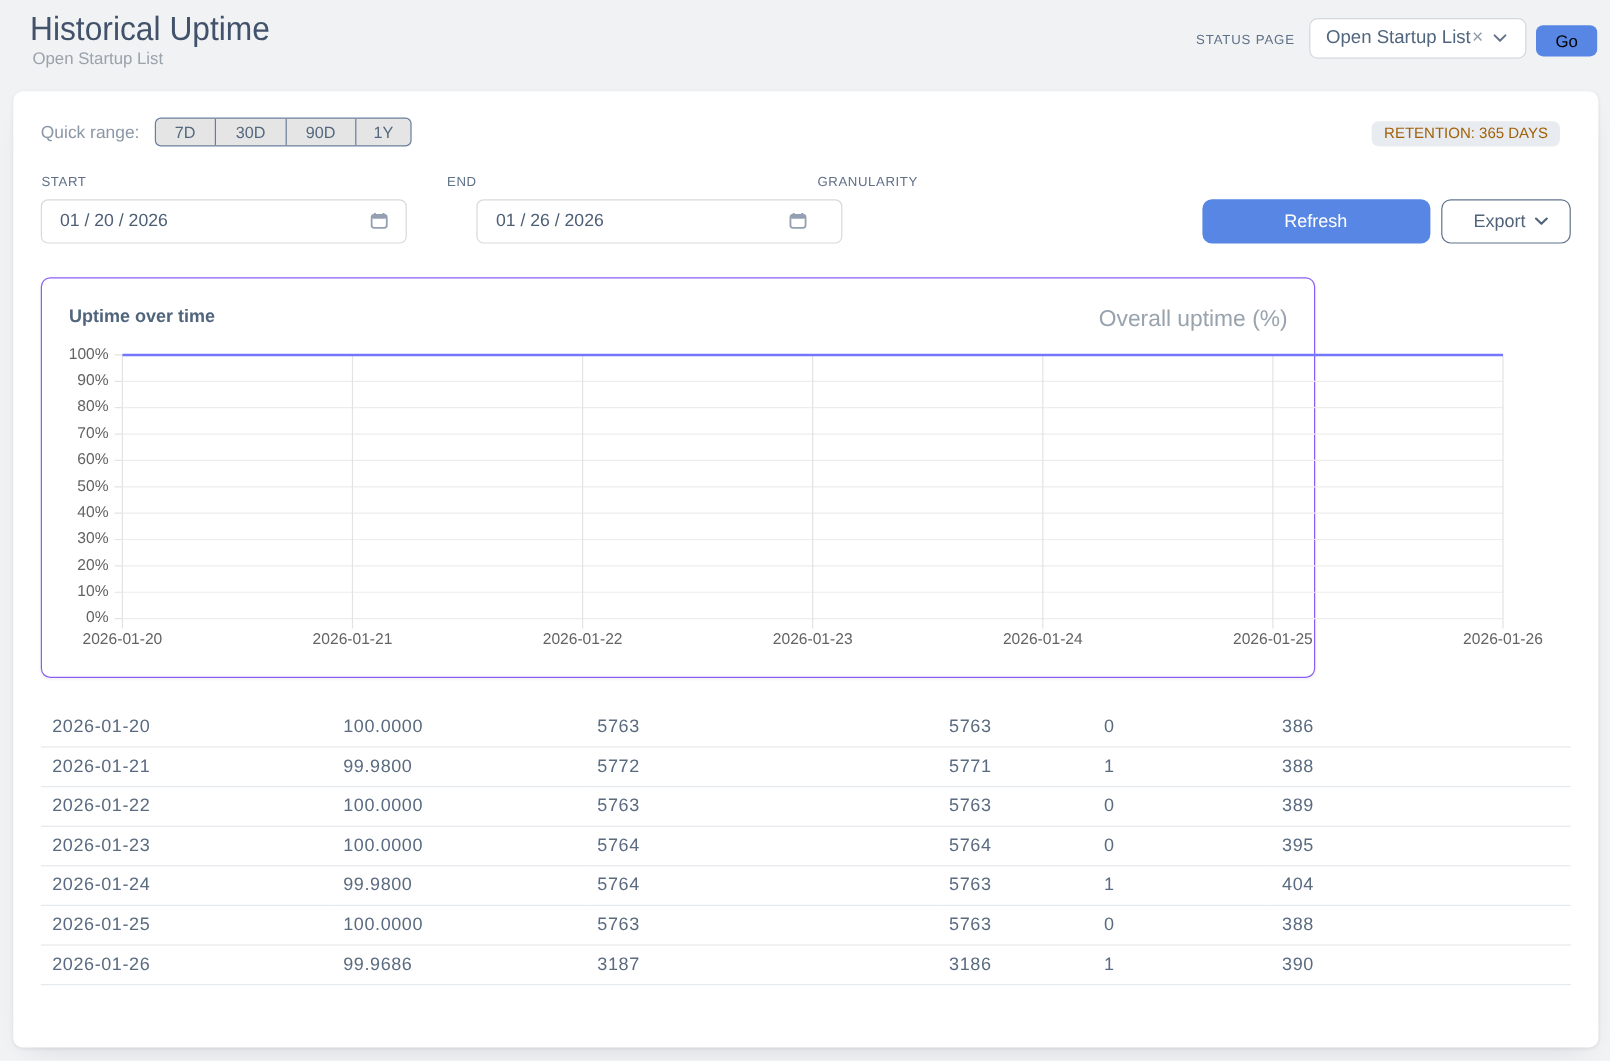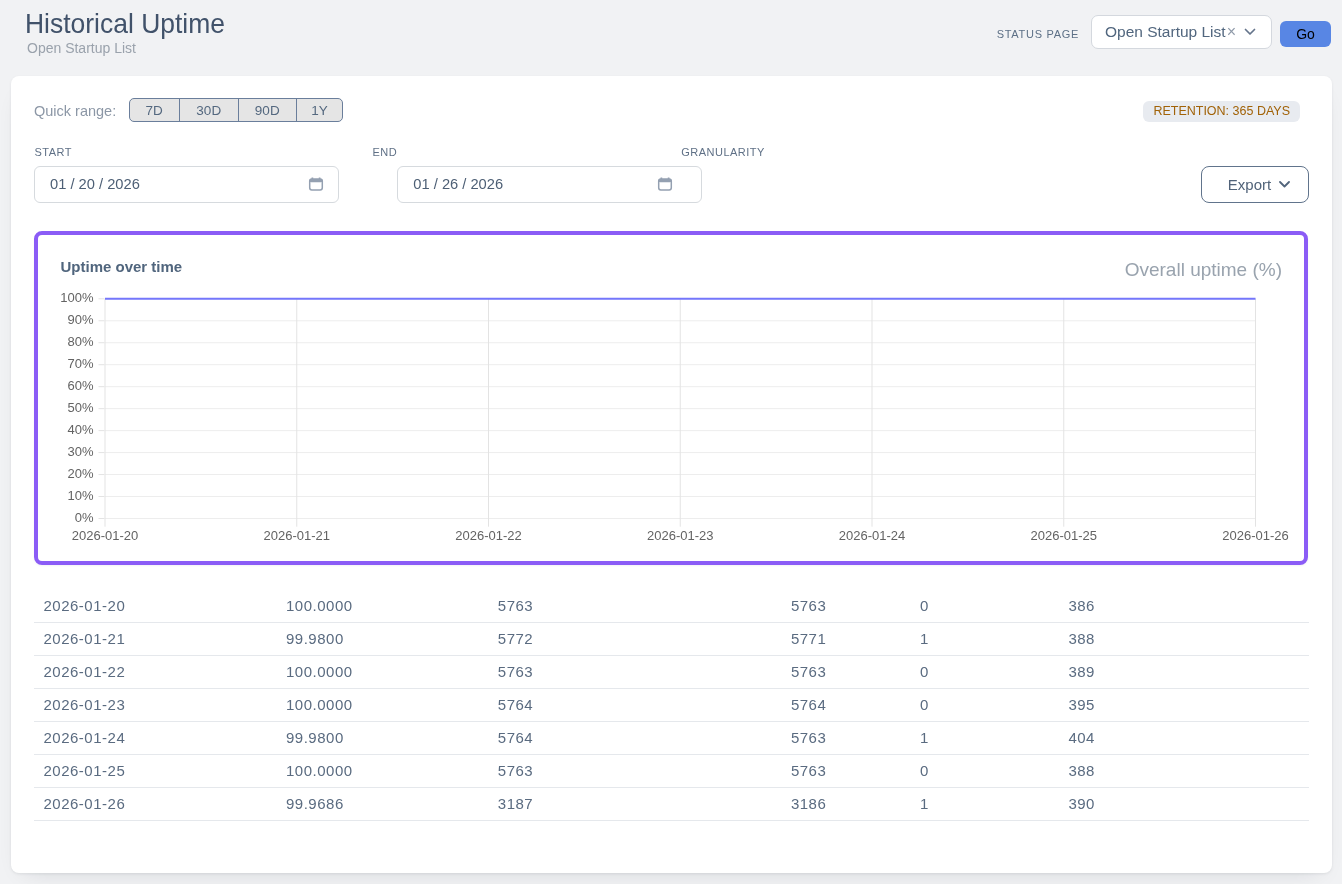--- a/index.html
+++ b/index.html
@@ -76,22 +76,22 @@
     display:flex; align-items:center; justify-content:center;
   }
   .btn-export {
     position:absolute; left:1190px; top:90px; width:108px; height:37px;
     background:#fff; border:1px solid #61748c; border-radius:8px;
     color:#516379; font-size:15px;
      display:flex; align-items:center; justify-content:center; gap:8px; padding-left:9px;
   }
   
   .chartcard {
-    position:absolute; left:23.5px; top:155.5px; width:1274px; height:334px;
-    background:#fff; border:4px solid #8b5cf6; border-radius:8px;
+    position:absolute; left:23.5px; top:155.5px; width:1062px; height:334px;
+    background:#fff; border:1px solid #8b5cf6; border-radius:8px;
     box-shadow:0 1px 2px rgba(16,24,40,.05);
   }
   .ct { position:absolute; left:22.5px; top:22.5px; font-size:15px; font-weight:700; color:#50657d; }
   .cl { position:absolute; right:22px; top:23.5px; font-size:19px; color:#99a3ae; }
   .chartcard svg.plot { position:absolute; left:0; top:0; }
   
   table {
     position:absolute; left:23px; top:514.5px; width:1275px;
     border-collapse:collapse; table-layout:fixed;
   }
@@ -141,20 +141,21 @@
     <div class="flabel" style="left:362px; top:70.5px;">END</div>
     <div class="input" style="left:346.8px; width:305px; padding:0 27px 0 15px;margin-left:40px;">
       <span>01 / 26 / 2026</span>
       <svg class="cal" width="17" height="17" viewBox="0 0 17 17">
         <path d="M4.4 1.4 v2 M11.6 1.4 v2" stroke="#94a0b1" stroke-width="1.7" fill="none"></path>
         <rect x="1.7" y="3.1" width="12.6" height="10.8" rx="2.1" fill="none" stroke="#94a0b1" stroke-width="1.5"></rect>
         <rect x="1.7" y="3.1" width="12.6" height="3.2" rx="1.6" fill="#94a0b1"></rect>
       </svg>
     </div>
     <div class="flabel" style="left:670.7px; top:70.5px;">GRANULARITY</div>
+    <div class="btn-refresh">Refresh</div>
     <div class="btn-export">
       <span>Export</span>
       <svg width="11" height="7" viewBox="0 0 11 7">
         <path d="M1 1 L5.5 5.5 L10 1" fill="none" stroke="#52657c" stroke-width="1.8" stroke-linecap="round" stroke-linejoin="round"></path>
       </svg>
     </div>
 
     <div class="chartcard">
       <div class="ct">Uptime over time</div>
       <div class="cl">Overall uptime (%)</div>

